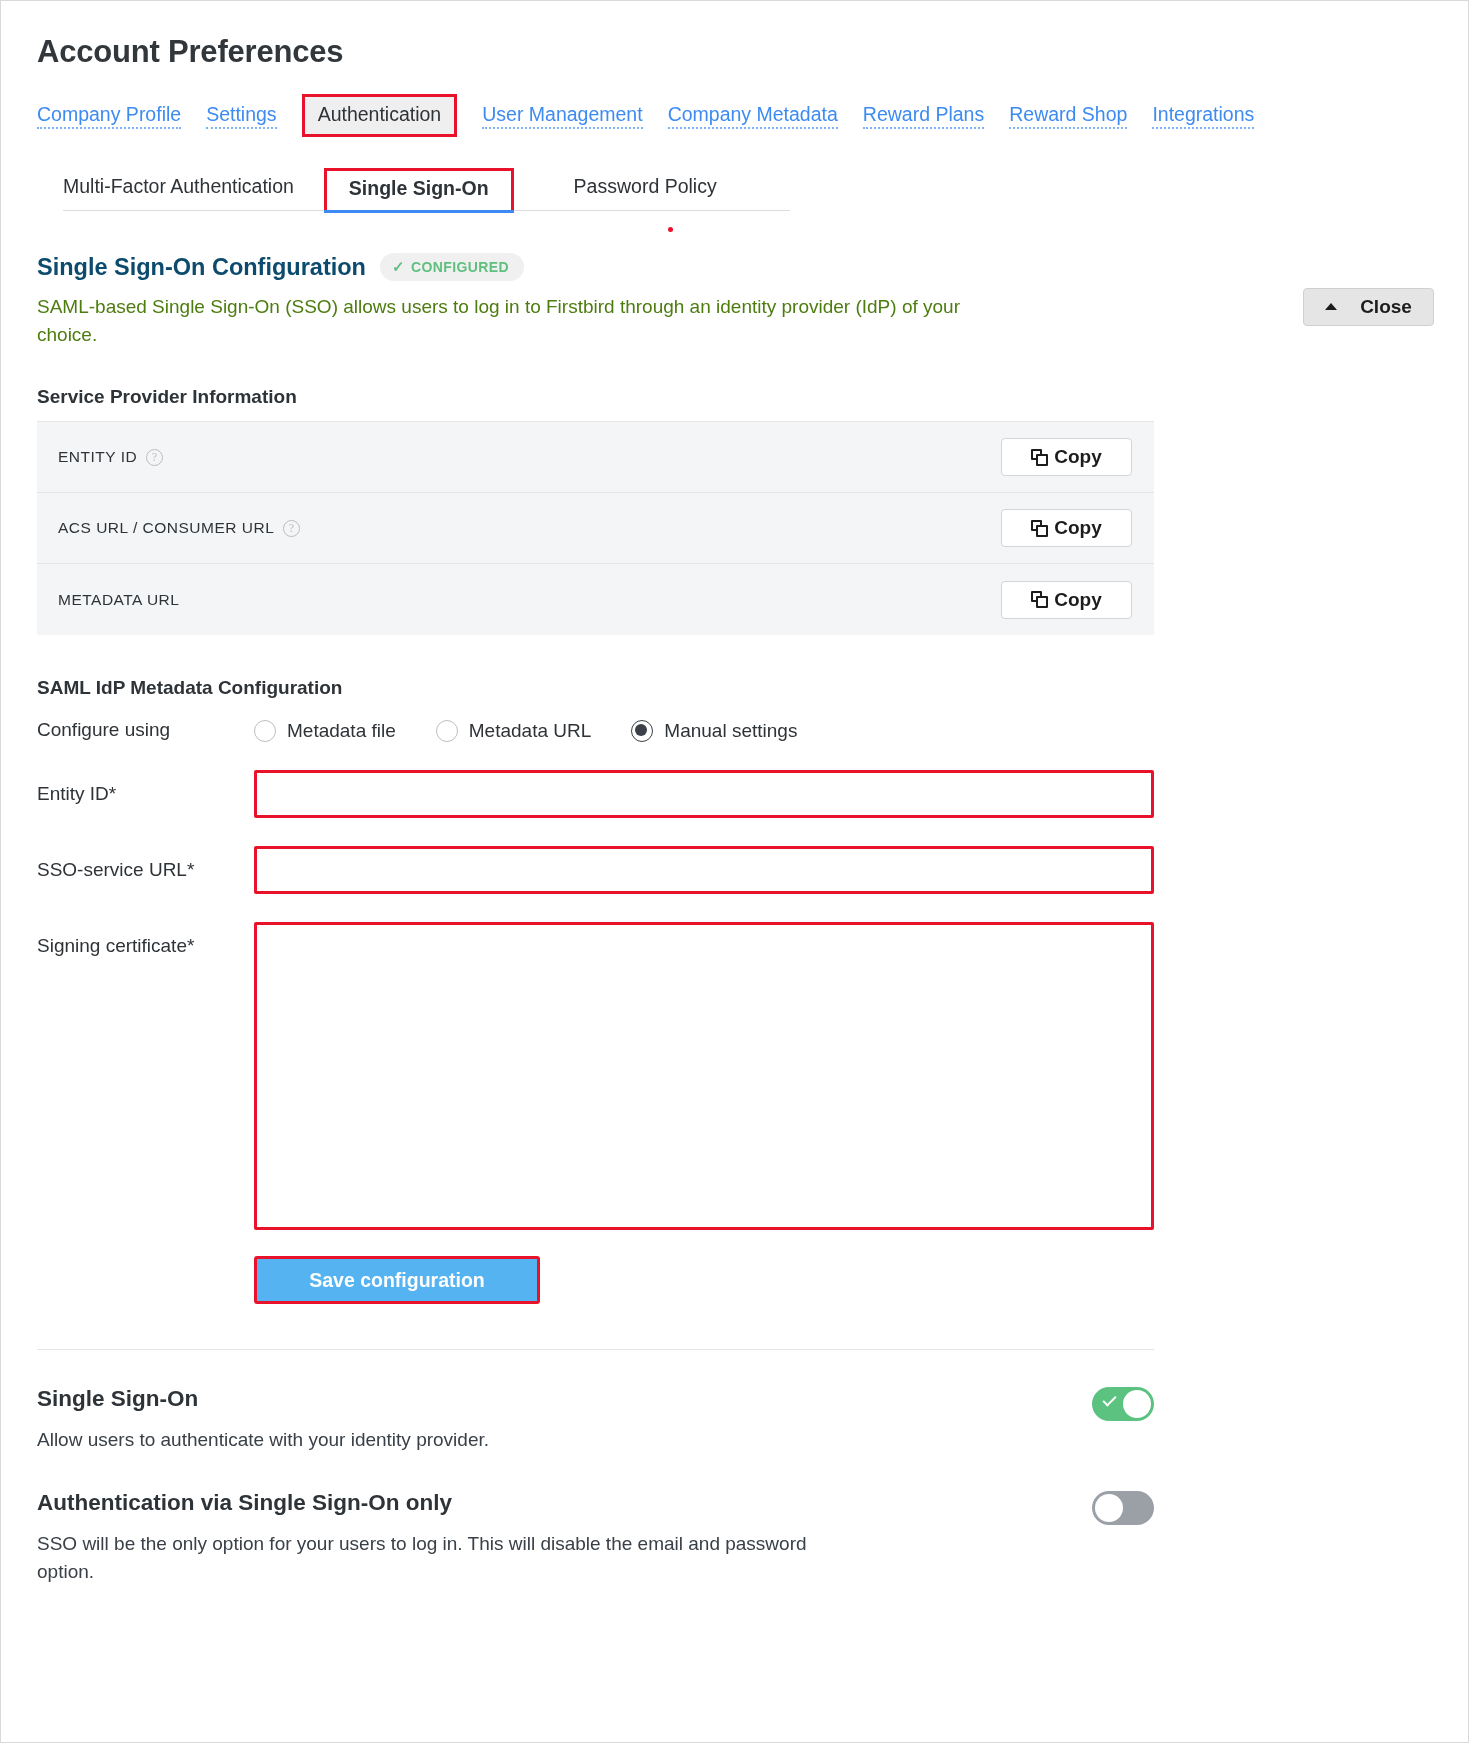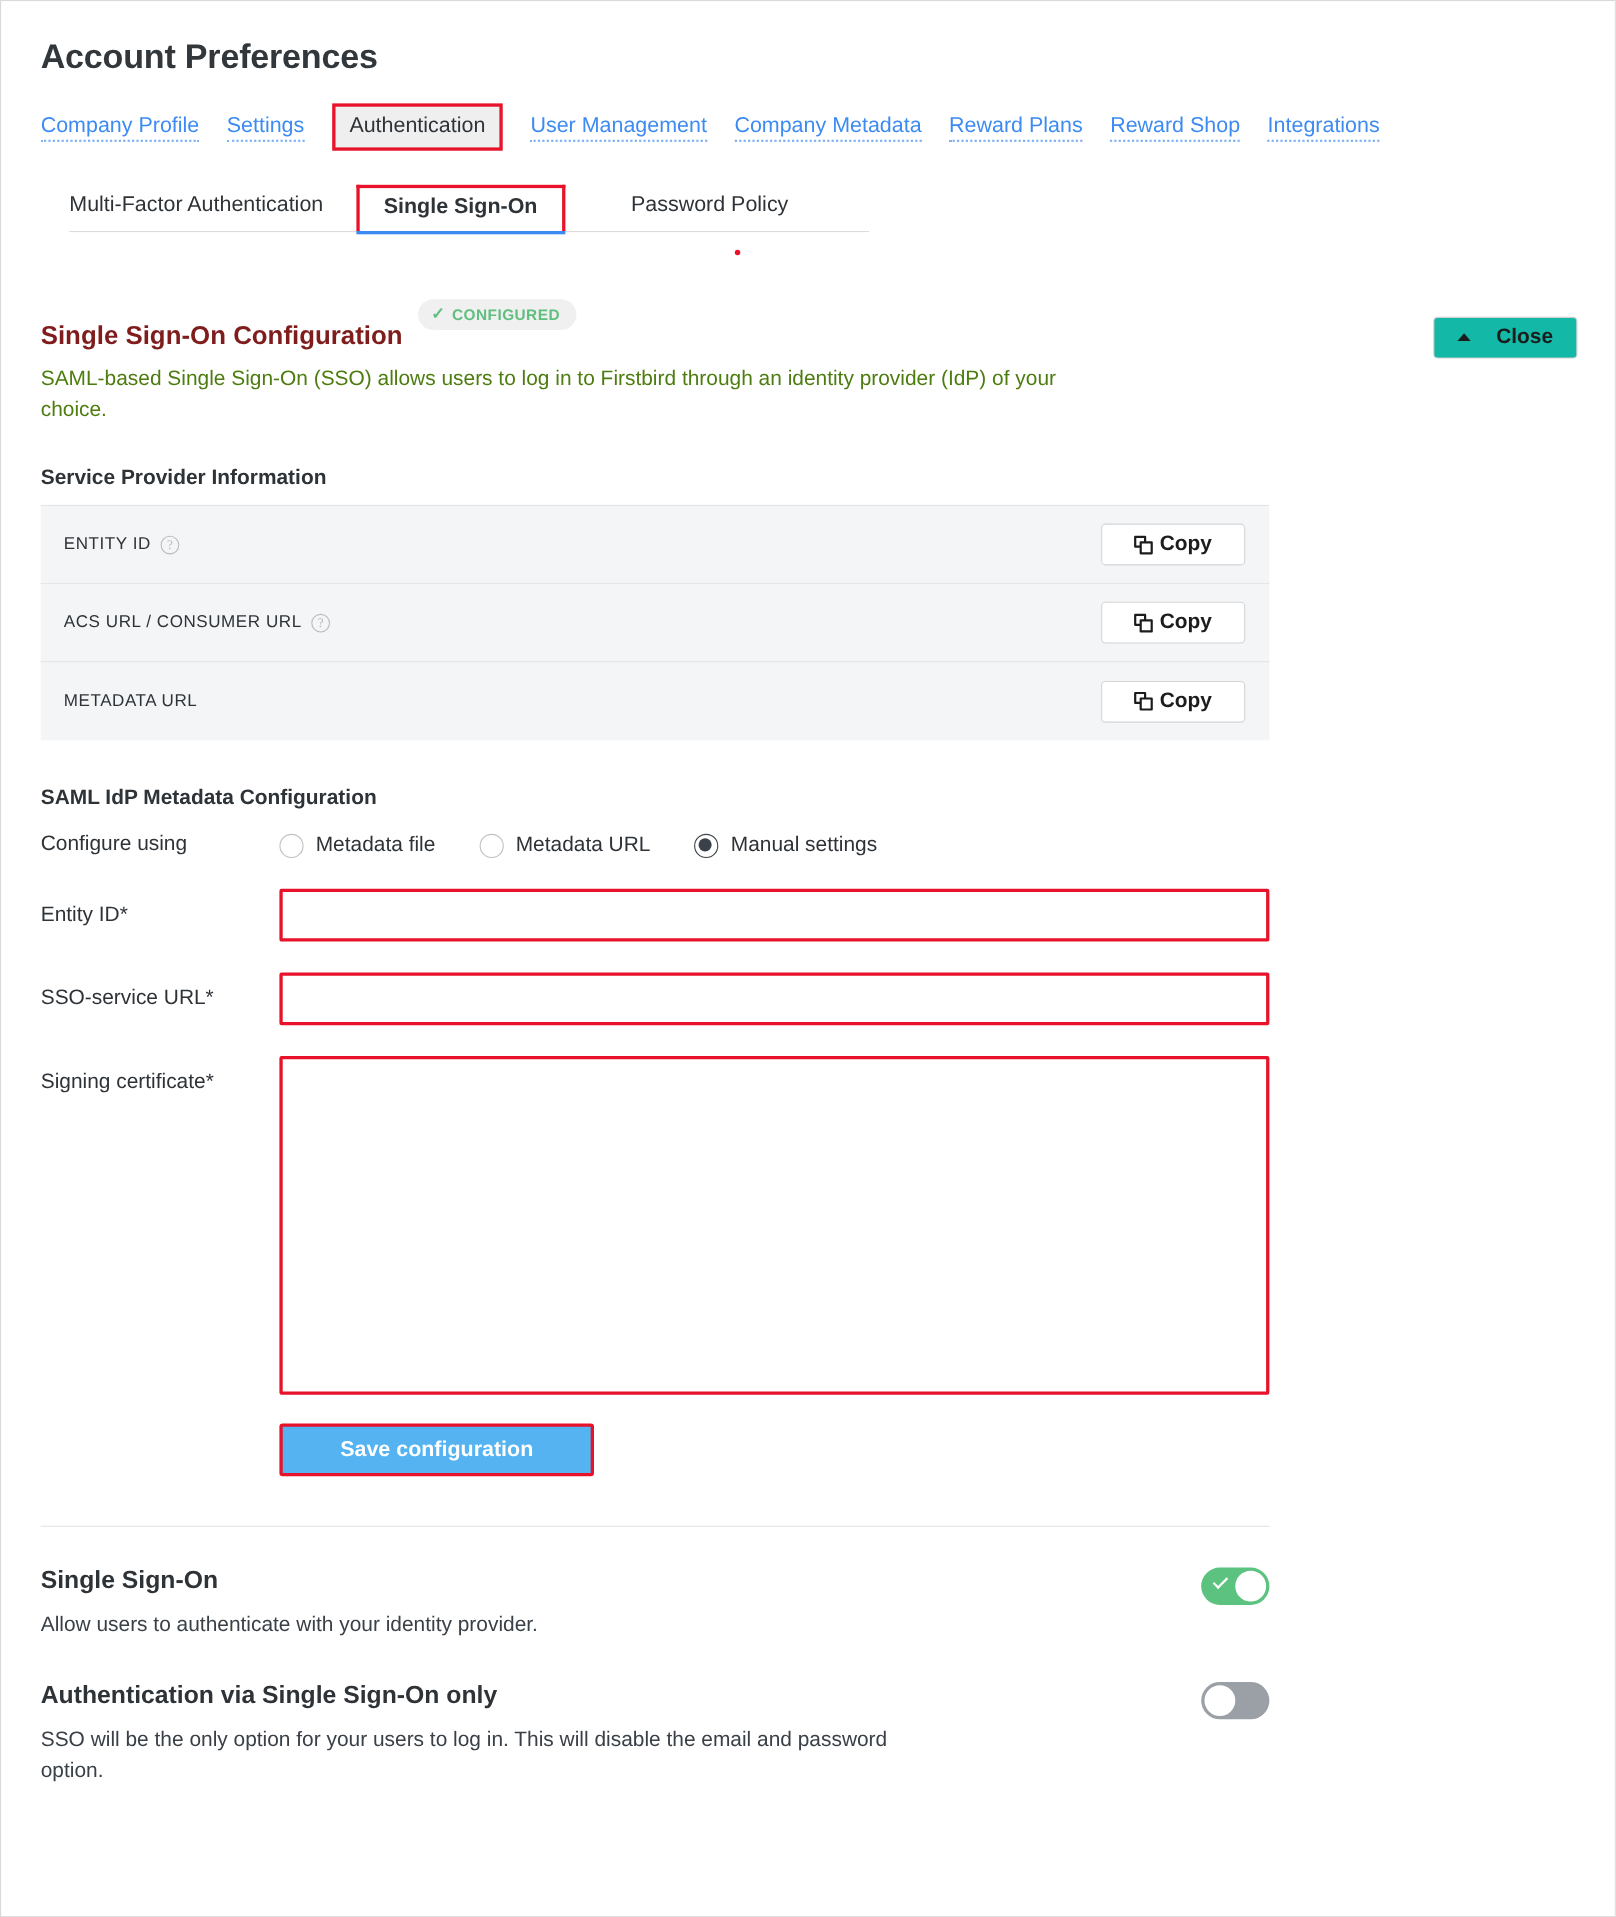--- a/index.html
+++ b/index.html
@@ -118,23 +118,22 @@
     background: #e8122a;
     border-radius: 50%;
   }
 
   
   .sec-wrap { margin-top: 42px; position: relative; }
   .sec-head-row { display: flex; align-items: center; gap: 14px; }
   .sec-title {
     font-size: 23.5px;
     font-weight: bold;
-    color: #7f1d1d;
+    color: #0c4a6e;
     line-height: 1.2;
-    margin-top: 38px;
   }
   .badge {
     display: inline-flex;
     align-items: center;
     gap: 6px;
     background: #f0f0f0;
     border-radius: 16px;
     padding: 6px 15px 6px 12px;
     font-size: 14px;
     font-weight: bold;
@@ -150,21 +149,21 @@
     line-height: 1.46;
     max-width: 960px;
   }
 
   .close-btn {
     position: absolute;
     right: 0;
     top: 35px;
     width: 131px;
     height: 38px;
-    background: #14b8a6;
+    background: #e5e5e5;
     border: 1px solid #d0d0d0;
     border-radius: 4px;
     display: flex;
     align-items: center;
     justify-content: center;
     gap: 22px;
     cursor: pointer;
     font-size: 19px;
     font-weight: bold;
     color: #1c1c1c;

